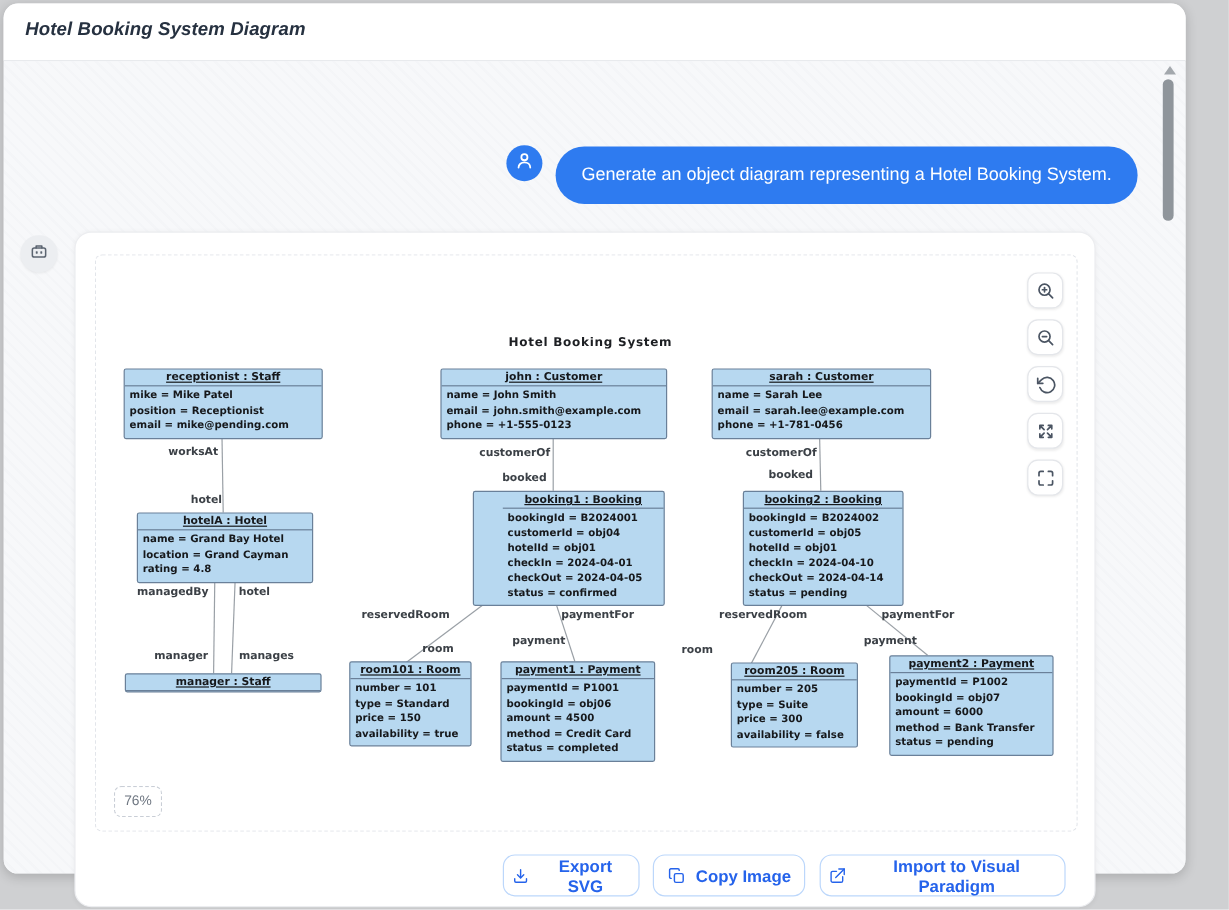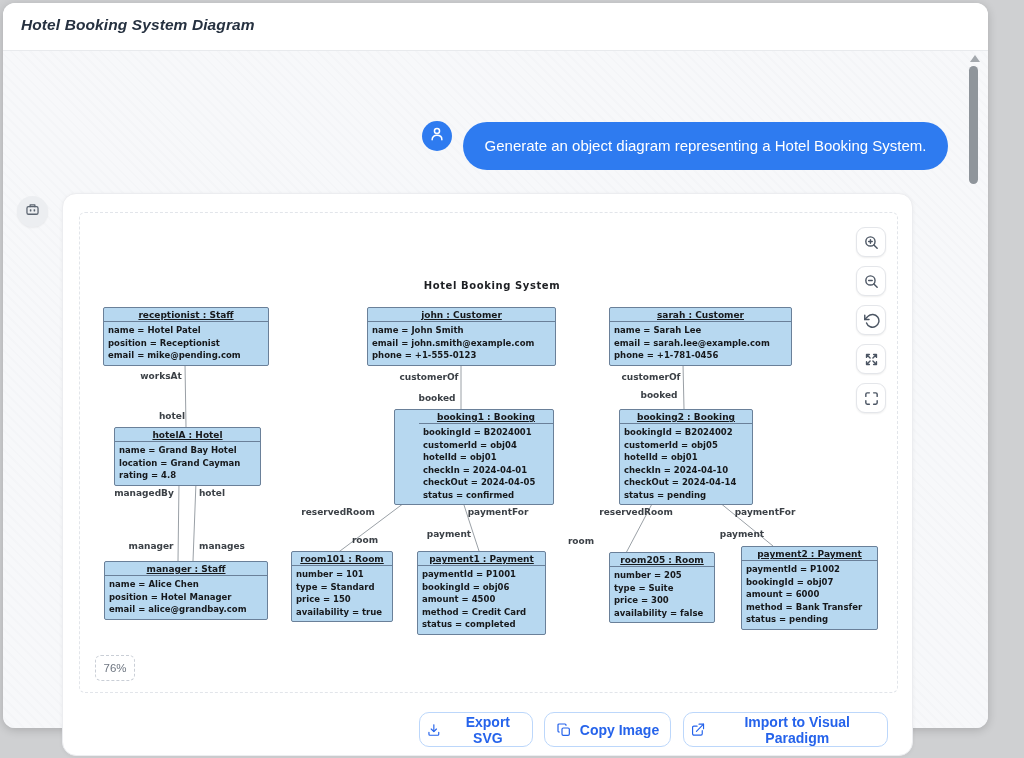--- a/index.html
+++ b/index.html
@@ -171,34 +171,34 @@
           <text x="386" y="343" text-anchor="middle">payment</text>
           <text x="573" y="321" text-anchor="middle">reservedRoom</text>
           <text x="518" y="350" text-anchor="middle">room</text>
           <text x="702" y="321" text-anchor="middle">paymentFor</text>
           <text x="679" y="343" text-anchor="middle">payment</text>
         </svg>
       <div id="nodes-layer">
           <div class="uml-box" style="left: 40px; top: 113px; width: 164px;">
             <div class="uml-head">receptionist : Staff</div>
             <div class="uml-body">
-              <div class="uml-attr">name = Hotel Patel</div>
+              <div class="uml-attr">mike = Mike Patel</div>
               <div class="uml-attr">position = Receptionist</div>
               <div class="uml-attr">email = mike@pending.com</div>
             </div>
           </div>
           <div class="uml-box" style="left: 304px; top: 113px; width: 187px;">
             <div class="uml-head">john : Customer</div>
             <div class="uml-body">
               <div class="uml-attr">name = John Smith</div>
               <div class="uml-attr">email = john.smith@example.com</div>
               <div class="uml-attr">phone = +1-555-0123</div>
             </div>
           </div>
-          <div class="uml-box" style="left: 530px; top: 113px; width: 181px; margin-left: 16px;">
+          <div class="uml-box" style="left: 530px; top: 113px; width: 181px;">
             <div class="uml-head">sarah : Customer</div>
             <div class="uml-body">
               <div class="uml-attr">name = Sarah Lee</div>
               <div class="uml-attr">email = sarah.lee@example.com</div>
               <div class="uml-attr">phone = +1-781-0456</div>
             </div>
           </div>
           <div class="uml-box" style="left: 51px; top: 233px; width: 145px;">
             <div class="uml-head">hotelA : Hotel</div>
             <div class="uml-body">
@@ -224,25 +224,20 @@
               <div class="uml-attr">bookingId = B2024002</div>
               <div class="uml-attr">customerId = obj05</div>
               <div class="uml-attr">hotelId = obj01</div>
               <div class="uml-attr">checkIn = 2024-04-10</div>
               <div class="uml-attr">checkOut = 2024-04-14</div>
               <div class="uml-attr">status = pending</div>
             </div>
           </div>
           <div class="uml-box" style="left: 41px; top: 367px; width: 162px;">
             <div class="uml-head">manager : Staff</div>
-            <div class="uml-body">
-              <div class="uml-attr">name = Alice Chen</div>
-              <div class="uml-attr">position = Hotel Manager</div>
-              <div class="uml-attr">email = alice@grandbay.com</div>
-            </div>
           </div>
           <div class="uml-box" style="left: 228px; top: 357px; width: 100px;">
             <div class="uml-head">room101 : Room</div>
             <div class="uml-body">
               <div class="uml-attr">number = 101</div>
               <div class="uml-attr">type = Standard</div>
               <div class="uml-attr">price = 150</div>
               <div class="uml-attr">availability = true</div>
             </div>
           </div>

